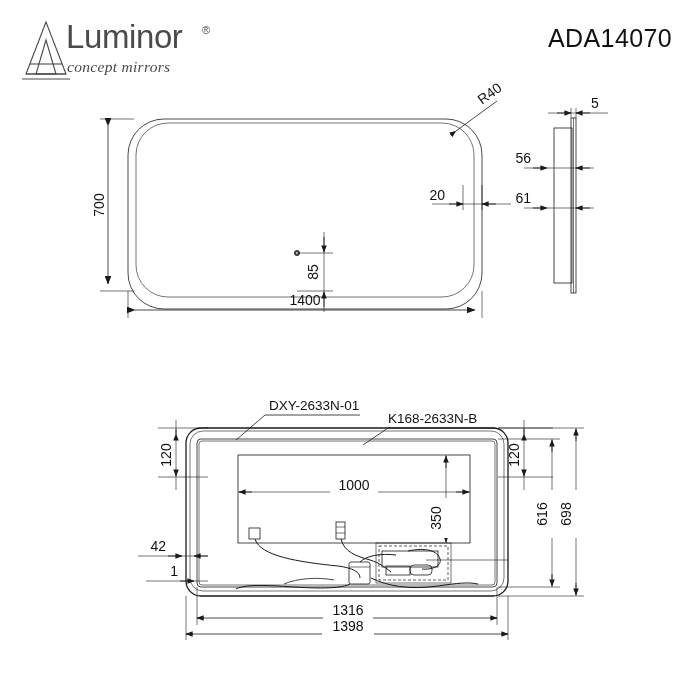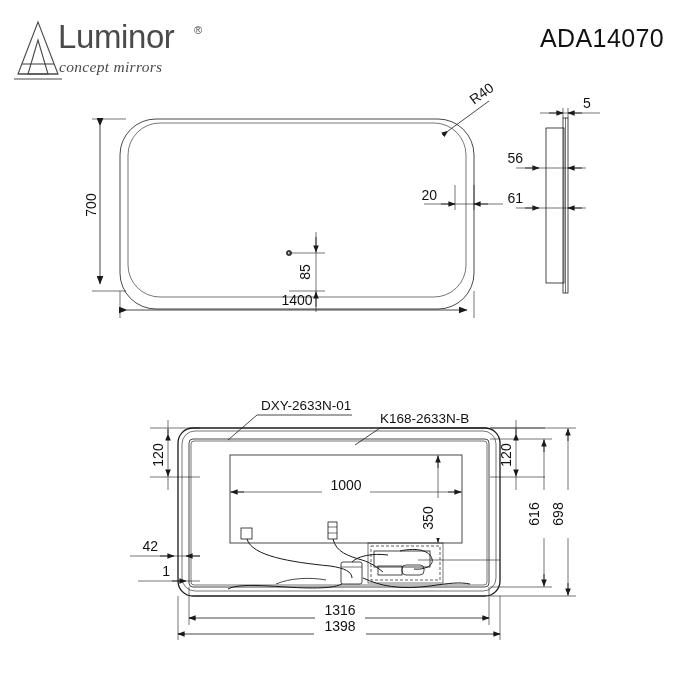--- a/index.html
+++ b/index.html
@@ -4,21 +4,21 @@
 <title>ADA14070</title>
 <style>
   html,body{margin:0;padding:0;background:#ffffff;}
   body{
     width:700px;height:700px;
     font-family:"Liberation Sans","DejaVu Sans",sans-serif;
     color:#1a1a1a;
     overflow:hidden;
     position:relative;
   }
-  #sheet{position:absolute;left:0;top:0;width:584px;height:700px;}
+  #sheet{position:absolute;left:8px;top:0;width:584px;height:700px;}
   svg{display:block;}
   .ln{stroke:#1a1a1a;fill:none;}
   .thin{stroke-width:0.8;}
   .thick{stroke-width:1.3;}
   .hair{stroke-width:0.6;}
   .dimtxt{
     font-family:"Liberation Sans","DejaVu Sans",sans-serif;
     font-size:14px;fill:#111111;
   }
   .lbltxt{

